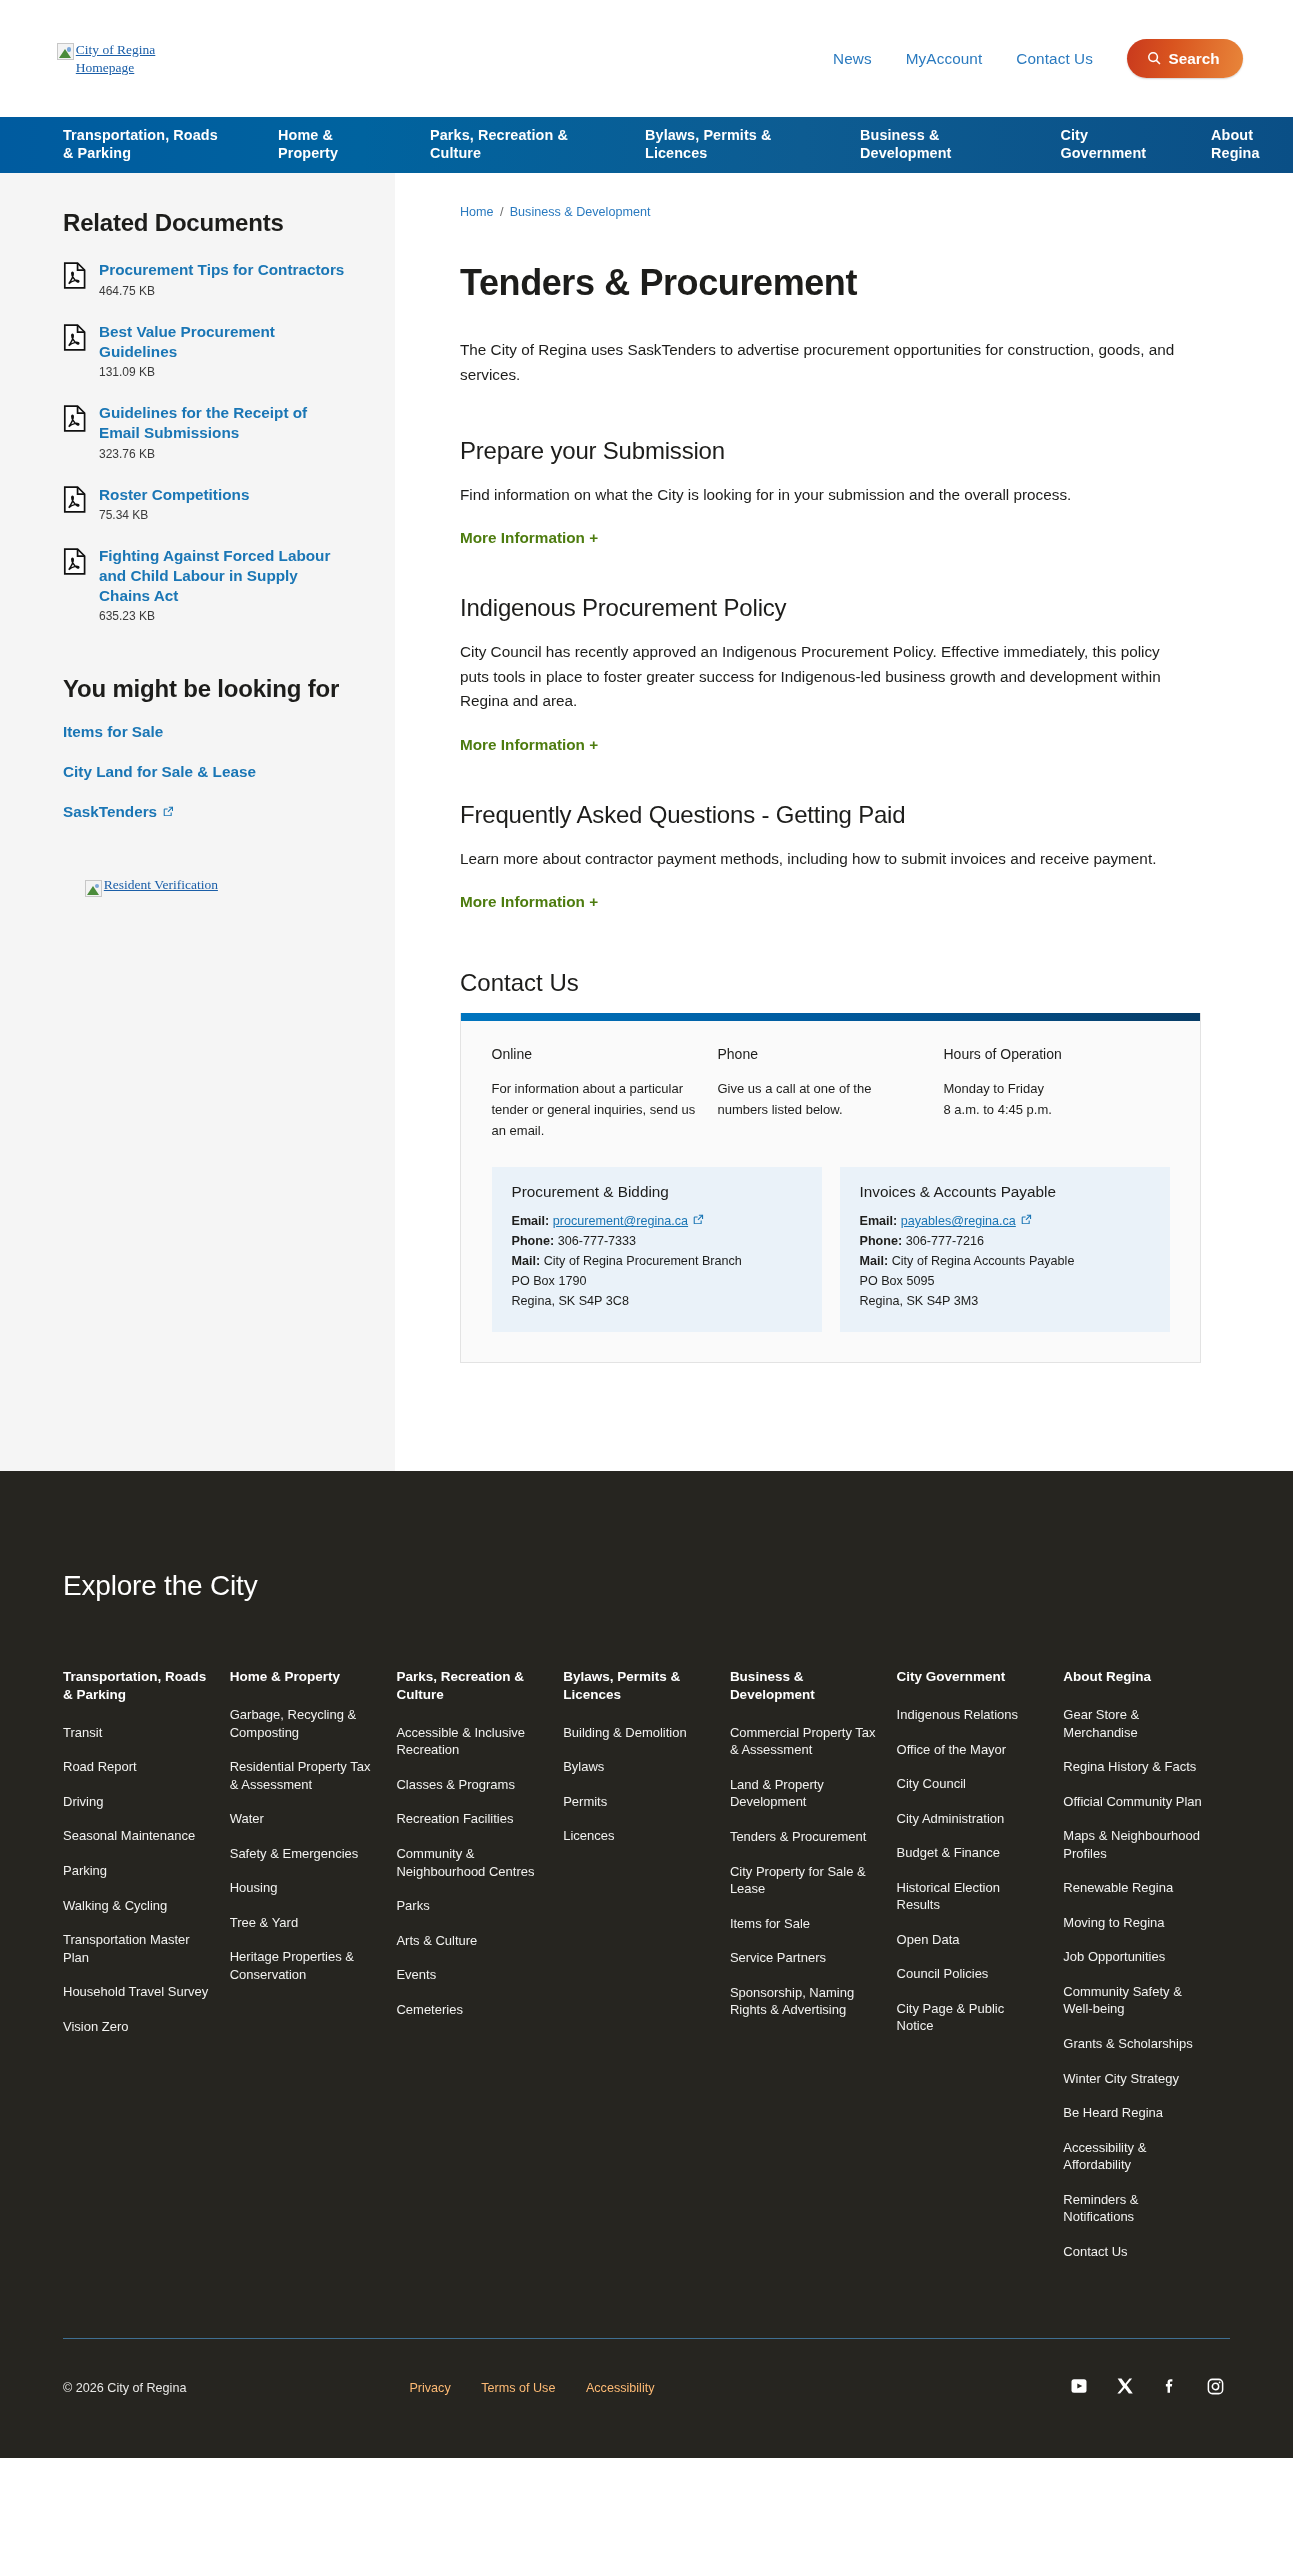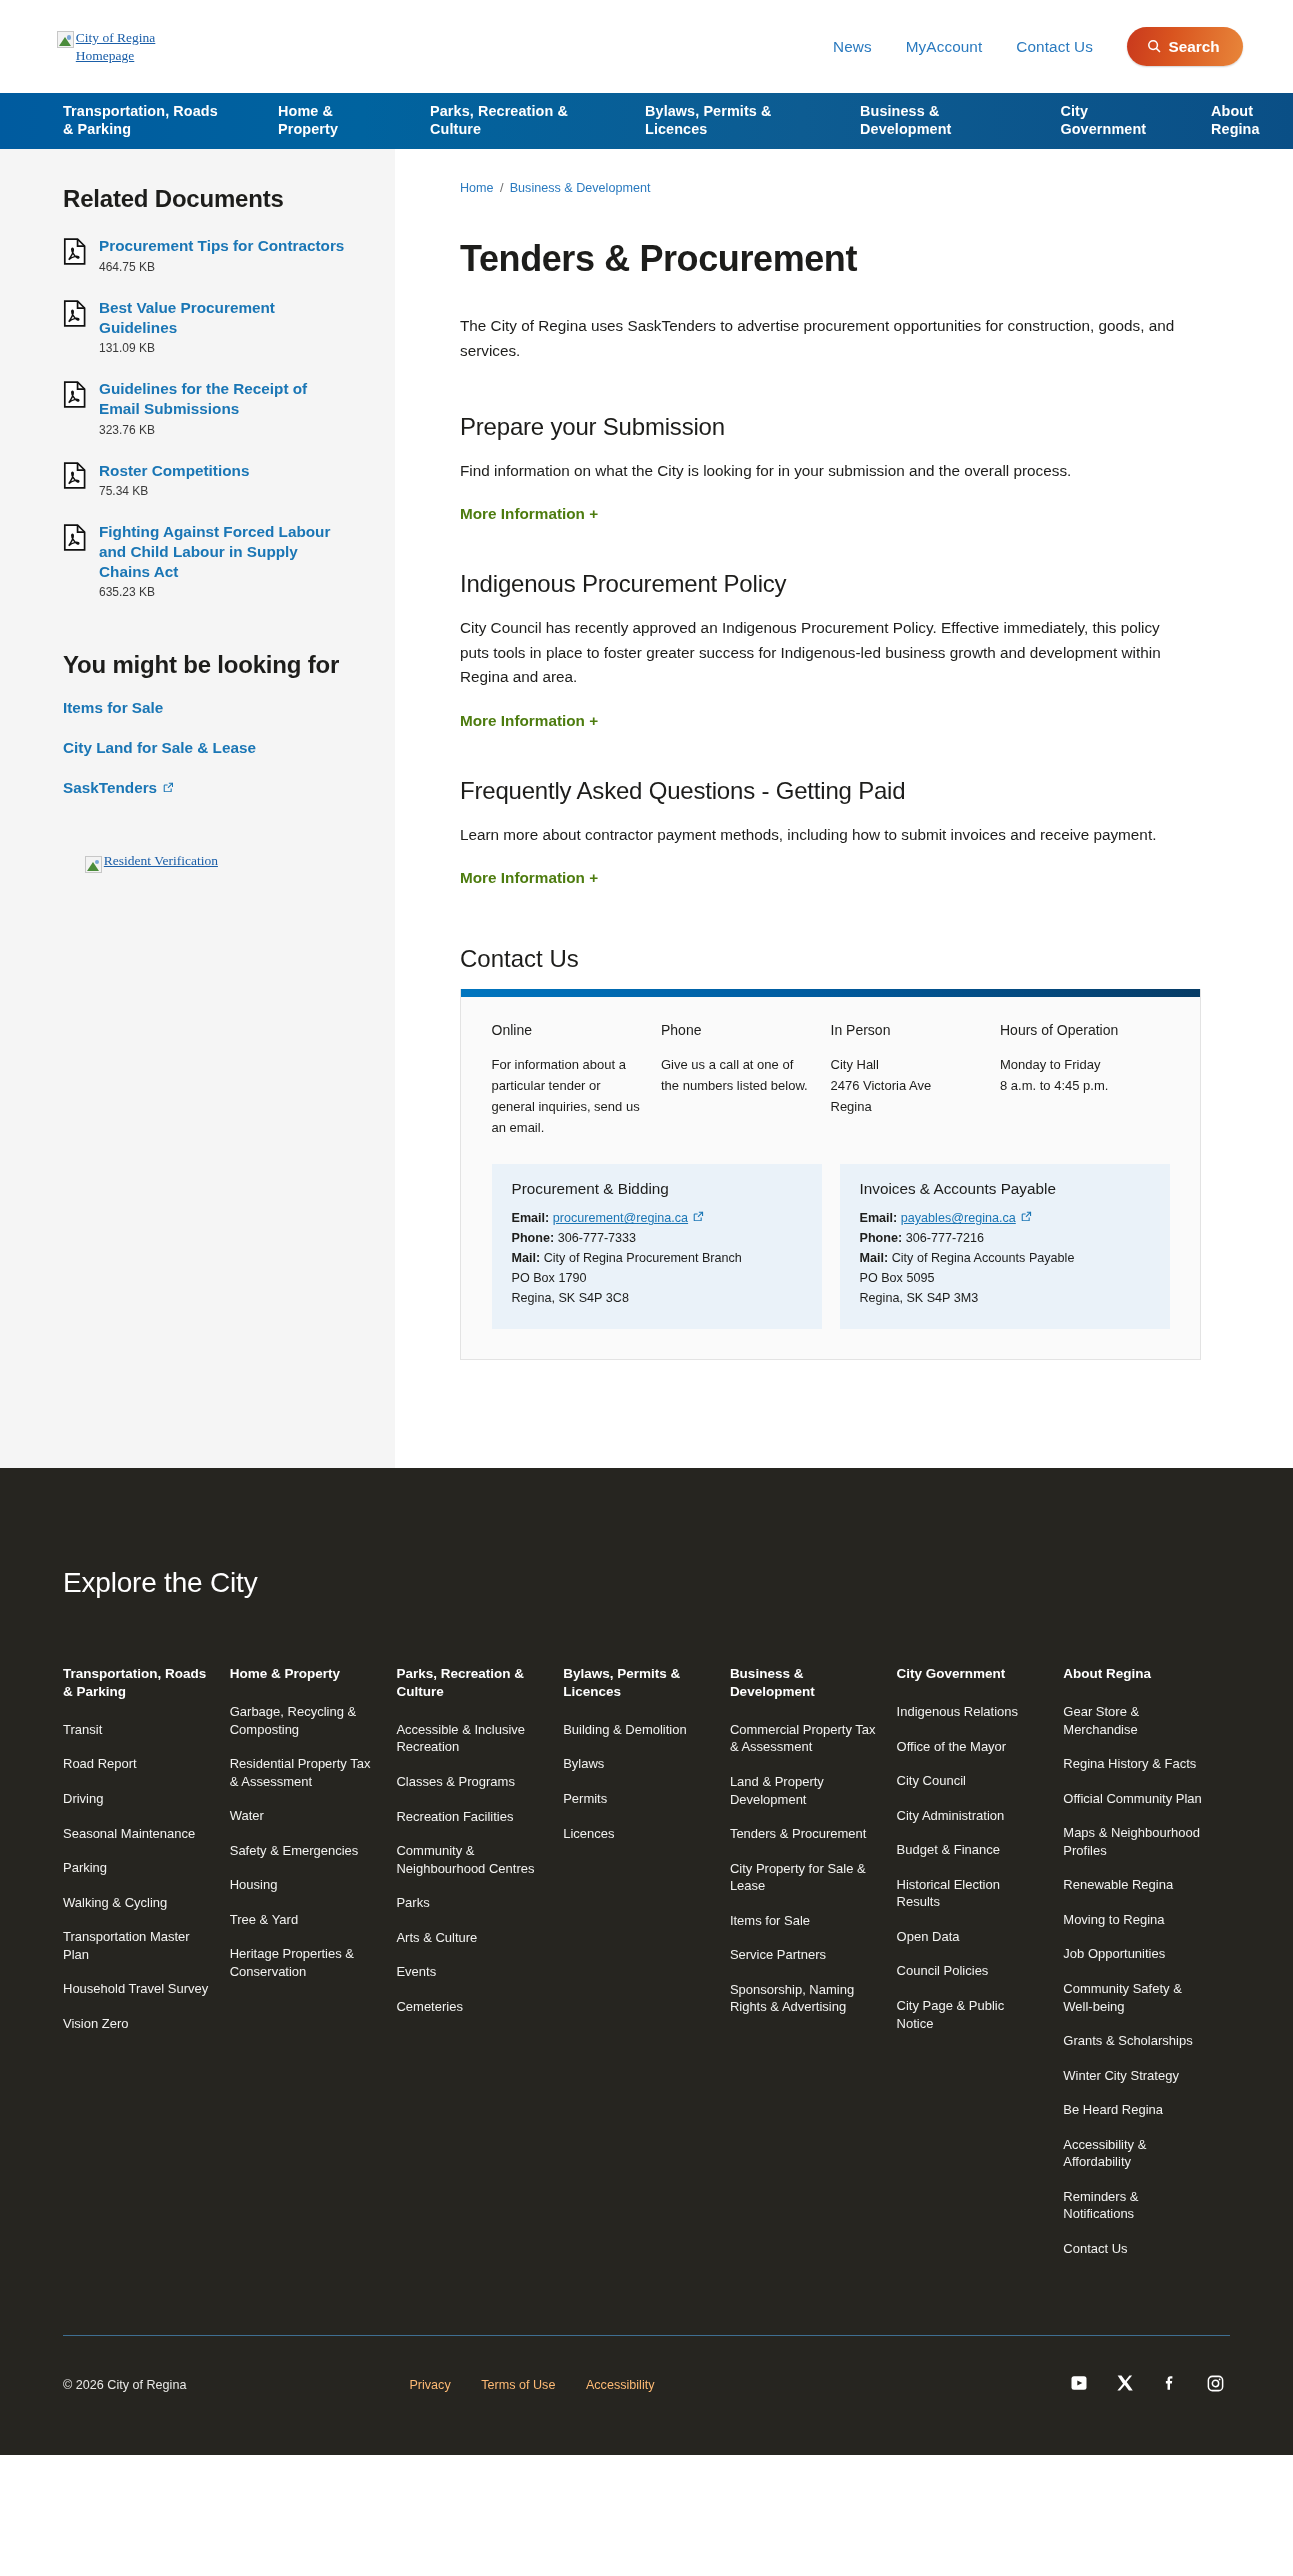--- a/index.html
+++ b/index.html
@@ -9,21 +9,21 @@
     width: 1293px;
     font-family: "Liberation Sans", sans-serif;
     background: #ffffff;
     color: #1d1d1b;
     -webkit-font-smoothing: antialiased;
   }
   a { text-decoration: none; color: inherit; }
 
   
   .topbar {
-    height: 93px;
+    height: 117px;
     background:#fff;
     display:flex;
     align-items:center;
     padding: 0 50px 0 57px;
   }
   .logo-broken {
     display:flex;
     align-items:flex-start;
     width: 108px;
     line-height: 1.32;
@@ -480,24 +480,20 @@
       <div class="contact-cols" id="ccols">
           <div class="ccol">
             <h4>Online</h4>
             <p>For information about a particular tender or general inquiries, send us an email.</p>
           </div>
           <div class="ccol">
             <h4>Phone</h4>
             <p>Give us a call at one of the numbers listed below.</p>
           </div>
           <div class="ccol">
-            <h4>In Person</h4>
-            <p>City Hall<br>2476 Victoria Ave<br>Regina</p>
-          </div>
-          <div class="ccol">
             <h4>Hours of Operation</h4>
             <p>Monday to Friday<br>8 a.m. to 4:45 p.m.</p>
           </div>
         </div>
       <div class="contact-boxes" id="cboxes">
           <div class="cbox">
             <h5>Procurement &amp; Bidding</h5>
             <div class="line"><b>Email:</b> <a class="mail">procurement@regina.ca</a><span class="ext-ico"><svg width="10.8" height="10.8" viewBox="0 0 14 14" fill="none" stroke="#1a76b5" stroke-width="1.4">
                   <path d="M7.6 1.6H12.4V6.4"></path>
                   <path d="M12.4 1.6 6.4 7.6"></path>

